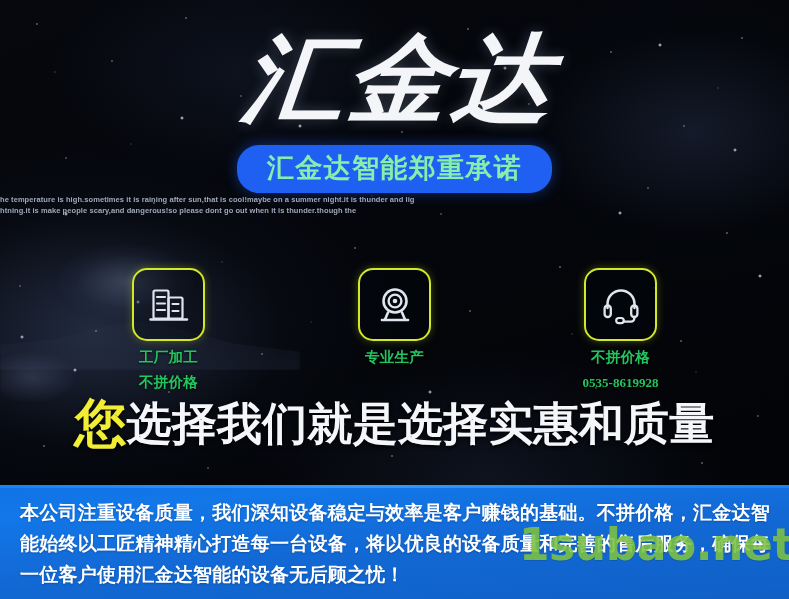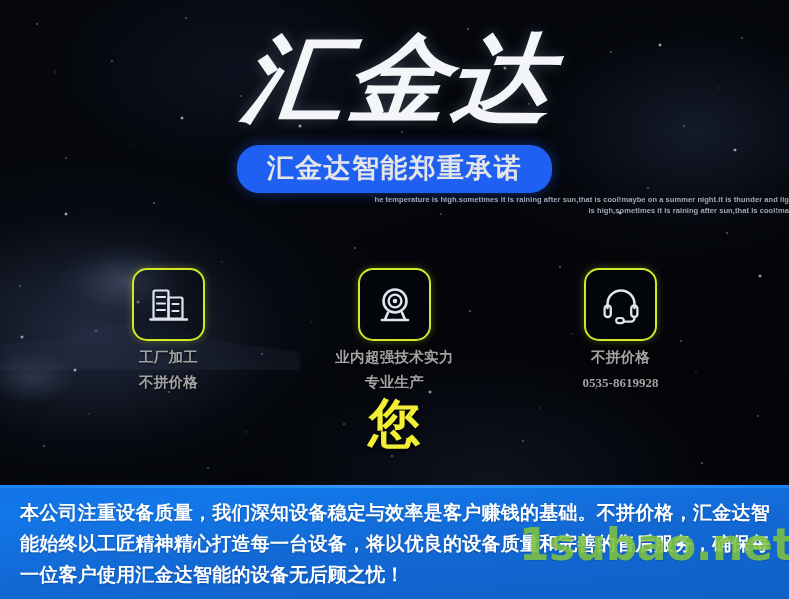--- a/index.html
+++ b/index.html
@@ -132,34 +132,34 @@
     font-style:italic;
     text-shadow:0 0 12px rgba(180,200,235,.28),0 2px 3px rgba(0,0,0,.7);
     transform:skewX(-5deg) scaleX(1.06);
     padding-left:.08em;
   }
 
   
   .pill-wrap{top:147px;height:44px;display:flex;align-items:center;justify-content:center;}
   .pill{
     background:#1f5ff2;
-    color:#e5e5e5;
+    color:#86efac;
     font-size:27px;
     font-weight:700;
     letter-spacing:.05em;
     padding:5px 30px 7px;
     border-radius:22px;
     box-shadow:0 0 14px rgba(31,95,242,.45);
     white-space:nowrap;
   }
 
   
   .eng{
     top:194px;height:56px;
-    text-align:right;
+    text-align:left;
     color:#b9c2d4;
     font-size:7.5px;
     font-weight:700;
     line-height:11.4px;
     letter-spacing:.01em;
     opacity:.85;
   }
   .eng div{white-space:nowrap;}
 
   
@@ -173,21 +173,21 @@
     width:69px;height:69px;
     border:2.5px solid #d3e827;
     border-radius:15px;
     display:flex;align-items:center;justify-content:center;
     box-shadow:0 0 9px rgba(211,232,39,.30);
     background:rgba(4,6,12,.35);
   }
   .icon-box svg{display:block;}
   .feature .cap{
     margin-top:8px;
-    color:#a3a3a3;
+    color:#22c55e;
     font-size:14.5px;
     font-weight:700;
     line-height:17px;
     text-align:center;
     letter-spacing:.02em;
     text-shadow:0 1px 2px rgba(0,0,0,.85);
     white-space:nowrap;
   }
   .feature .cap.num{
     font-family:"Liberation Serif","DejaVu Serif",serif;
@@ -267,21 +267,21 @@
   <div class="layer brand">
     <span>汇金达</span>
   </div>
 
   <div class="layer pill-wrap">
     <div class="pill">汇金达智能郑重承诺</div>
   </div>
 
   <div class="layer eng">
     <div>he temperature is high.sometimes it is raining after sun,that is cool!maybe on a summer night.it is thunder and lig</div>
-    <div>is high,sometimes it is raining after sun,that is cool!ma</div>
+    <div>htning.it is make people scary,and dangerous!so please dont go out when it is thunder.though the</div>
   </div>
 
   <div class="layer features">
 
     <div class="feature">
       <div class="icon-box">
         <svg width="44" height="44" viewBox="0 0 44 44" fill="none">
           <rect x="6.5" y="7.5" width="15" height="28" rx="1.5" stroke="#dfe5ee" stroke-width="2.2"></rect>
           <rect x="21.5" y="14.5" width="14" height="21" rx="1.5" stroke="#dfe5ee" stroke-width="2.2"></rect>
           <line x1="10" y1="14" x2="18" y2="14" stroke="#dfe5ee" stroke-width="2.1" stroke-linecap="round"></line>
@@ -299,21 +299,20 @@
     <div class="feature">
       <div class="icon-box">
         <svg width="44" height="44" viewBox="0 0 44 44" fill="none">
           <circle cx="22" cy="18" r="11.5" stroke="#dfe5ee" stroke-width="2.6"></circle>
           <circle cx="22" cy="18" r="6.4" stroke="#dfe5ee" stroke-width="2.4"></circle>
           <circle cx="22" cy="18" r="2.3" fill="#dfe5ee"></circle>
           <path d="M15 29.5 L12 36.5 M29 29.5 L32 36.5" stroke="#dfe5ee" stroke-width="2.6" stroke-linecap="round"></path>
           <line x1="9" y1="37" x2="35" y2="37" stroke="#dfe5ee" stroke-width="2.6" stroke-linecap="round"></line>
         </svg>
       </div>
-      <div class="cap">业内超强技术实力</div>
       <div class="cap">专业生产</div>
     </div>
 
     <div class="feature">
       <div class="icon-box">
         <svg width="44" height="44" viewBox="0 0 44 44" fill="none">
           <path d="M8.5 25 V21 a13.5 13.5 0 0 1 27 0 V25" stroke="#dfe5ee" stroke-width="2.5" stroke-linecap="round"></path>
           <rect x="5.6" y="22.5" width="6.2" height="11.5" rx="3.1" stroke="#dfe5ee" stroke-width="2.3"></rect>
           <rect x="32.2" y="22.5" width="6.2" height="11.5" rx="3.1" stroke="#dfe5ee" stroke-width="2.3"></rect>
           <path d="M35.3 34 V35.5 a3.2 3.2 0 0 1 -3.2 3.2 H24.5" stroke="#dfe5ee" stroke-width="2.3" stroke-linecap="round"></path>
@@ -321,20 +320,21 @@
         </svg>
       </div>
       <div class="cap">不拼价格</div>
       <div class="cap num">0535-8619928</div>
     </div>
 
   </div>
 
   <div class="layer slogan">
     <span class="hl">您</span>
+    <span class="rest">选择我们就是选择实惠和质量</span>
   </div>
 
   <div class="footer">
     <div class="footer-text">本公司注重设备质量，我们深知设备稳定与效率是客户赚钱的基础。不拼价格，汇金达智能始终以工匠精神精心打造每一台设备，将以优良的设备质量和完善的售后服务，确保每一位客户使用汇金达智能的设备无后顾之忧！</div>
     <div class="watermark">1subao.net</div>
   </div>
 
 </div>
 
 </body></html>

